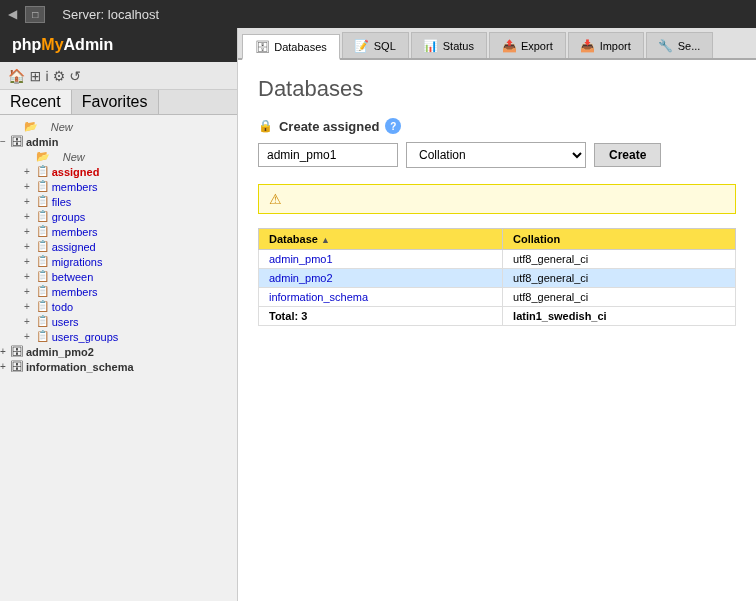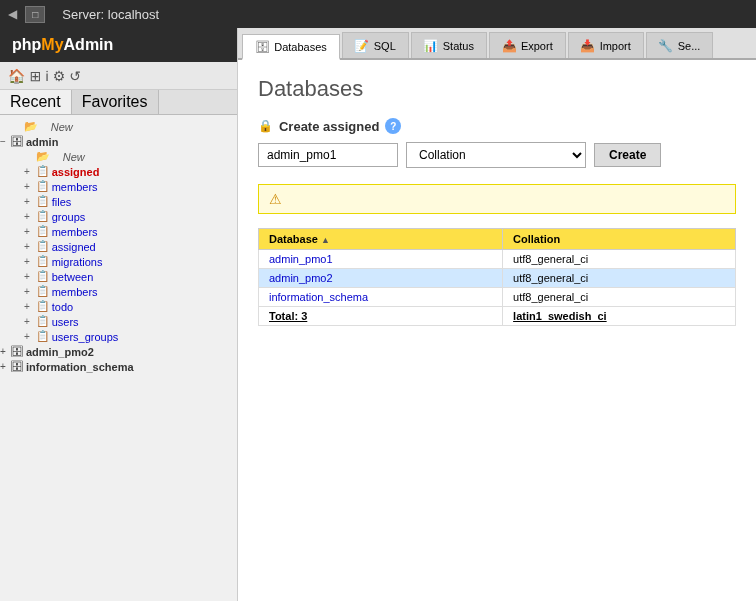--- a/index.html
+++ b/index.html
@@ -244,21 +244,21 @@
     }
     .db-table td {
       border: 1px solid #ddd;
       padding: 3px 10px;
       font-size: 11px;
     }
     .db-table tr:nth-child(even) td { background: #f5f5f5; }
     .db-table tr.selected td { background: #d0e8ff; }
     .db-link { color: #00c; text-decoration: none; cursor: pointer; }
     .sort-icon { font-size: 9px; color: #555; }
-    .total-row td { font-weight: bold; font-size: 11px; text-decoration: underline; }
+    .total-row td { font-weight: bold; font-size: 11px; }
 
     
     .enable-stats {
       margin-top: 8px;
       font-size: 12px;
     }
     .enable-stats a {
       color: #00c;
       text-decoration: none;
       cursor: pointer;

